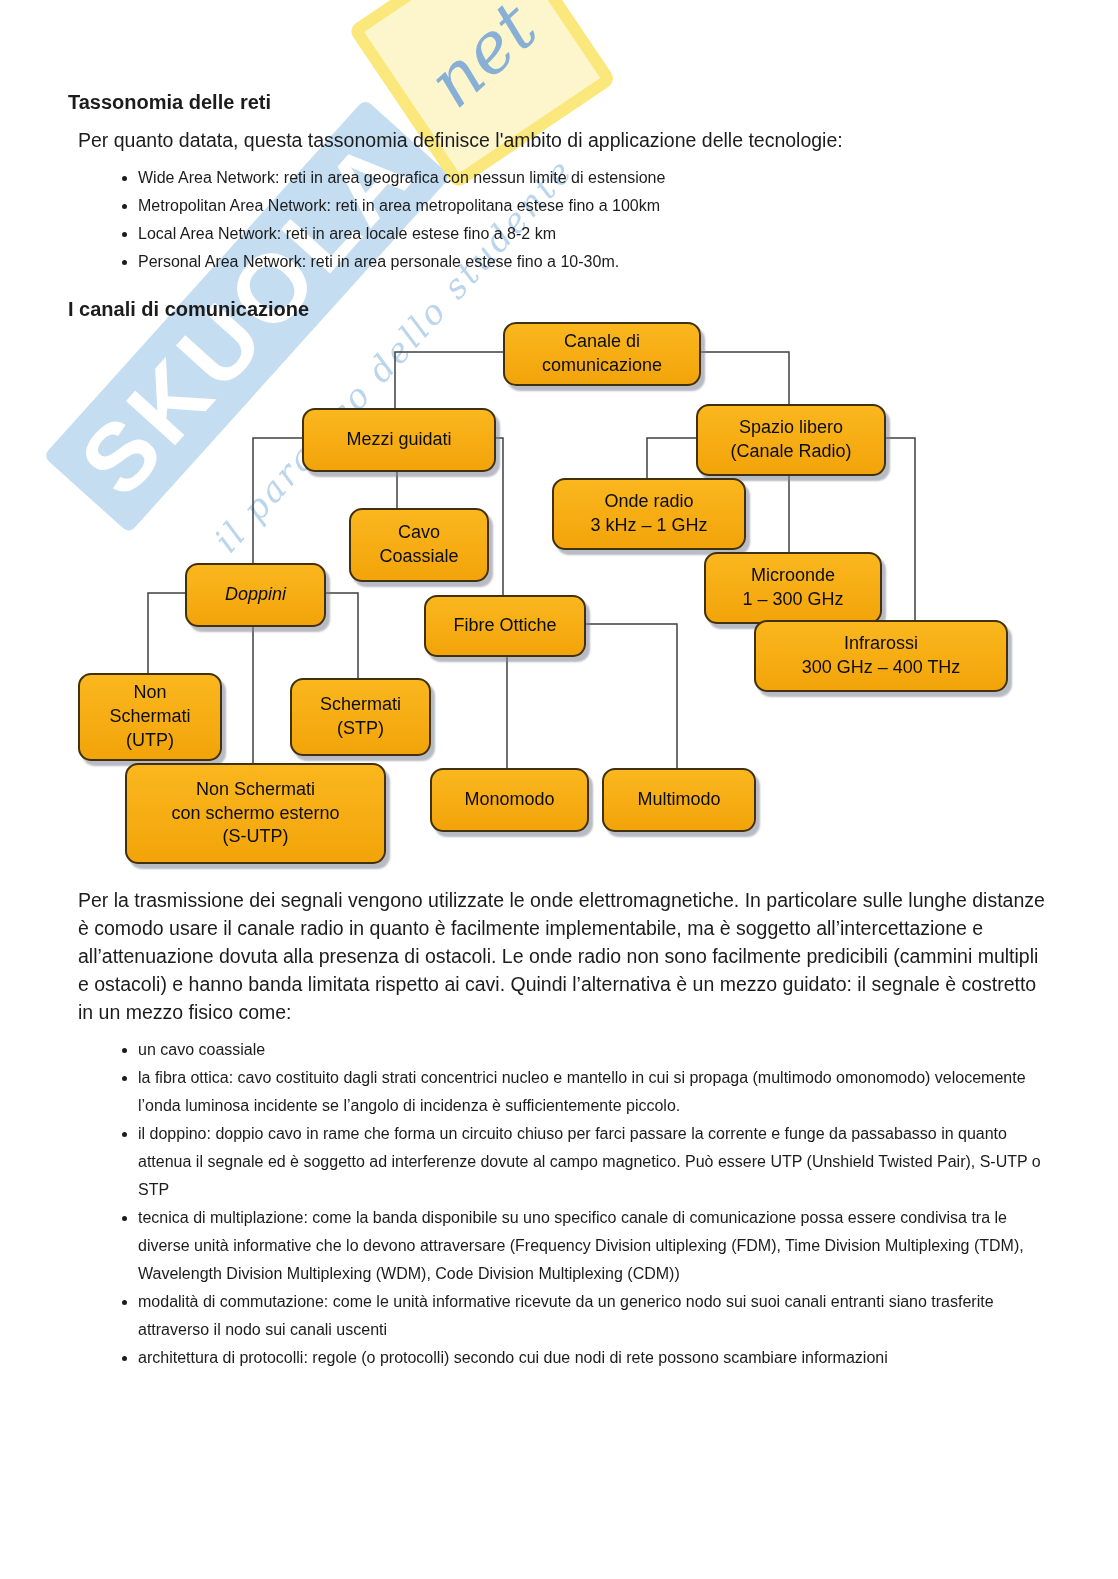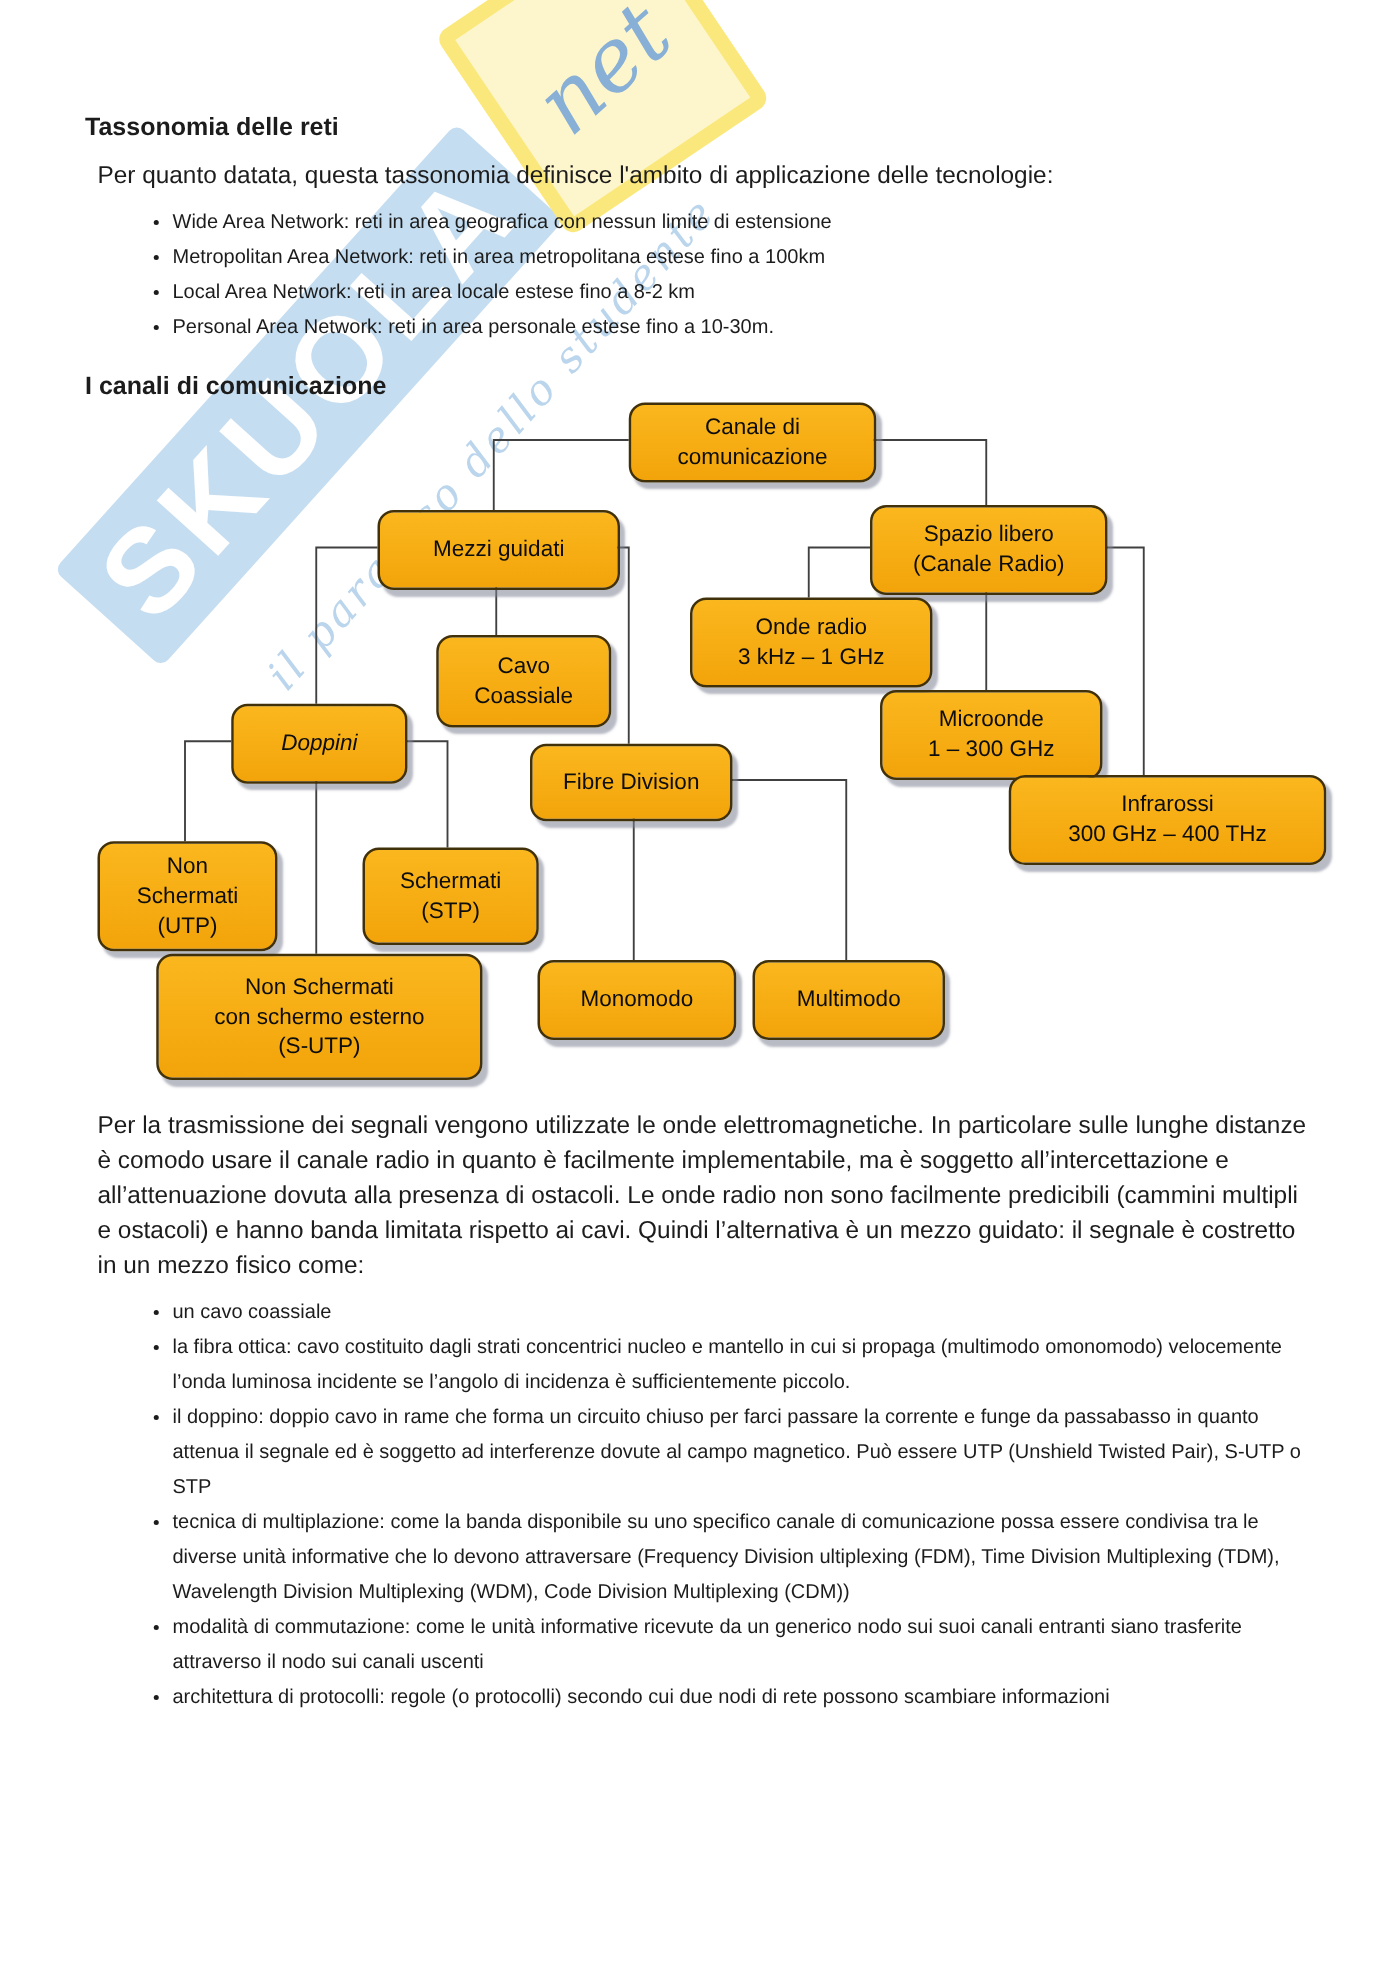--- a/index.html
+++ b/index.html
@@ -103,23 +103,23 @@
           <div>Coassiale</div>
         </div>
         <div class="dnode" style="left: 704px; top: 552px; width: 174px; height: 68px; background: linear-gradient(rgb(251, 183, 30), rgb(242, 164, 10)); border: 2px solid rgb(65, 49, 10);">
           <div>Microonde</div>
           <div>1 – 300 GHz</div>
         </div>
         <div class="dnode" style="left: 185px; top: 563px; width: 137px; height: 60px; background: linear-gradient(rgb(251, 183, 30), rgb(242, 164, 10)); border: 2px solid rgb(65, 49, 10); font-style: italic;">
           <div>Doppini</div>
         </div>
         <div class="dnode" style="left: 424px; top: 595px; width: 158px; height: 58px; background: linear-gradient(rgb(251, 183, 30), rgb(242, 164, 10)); border: 2px solid rgb(65, 49, 10);">
-          <div>Fibre Division</div>
+          <div>Fibre Ottiche</div>
         </div>
-        <div class="dnode" style="left: 807px; top: 620px; width: 250px; height: 68px; background: linear-gradient(rgb(251, 183, 30), rgb(242, 164, 10)); border: 2px solid rgb(65, 49, 10);">
+        <div class="dnode" style="left: 754px; top: 620px; width: 250px; height: 68px; background: linear-gradient(rgb(251, 183, 30), rgb(242, 164, 10)); border: 2px solid rgb(65, 49, 10);">
           <div>Infrarossi</div>
           <div>300 GHz – 400 THz</div>
         </div>
         <div class="dnode" style="left: 78px; top: 673px; width: 140px; height: 84px; background: linear-gradient(rgb(251, 183, 30), rgb(242, 164, 10)); border: 2px solid rgb(65, 49, 10);">
           <div>Non</div>
           <div>Schermati</div>
           <div>(UTP)</div>
         </div>
         <div class="dnode" style="left: 290px; top: 678px; width: 137px; height: 74px; background: linear-gradient(rgb(251, 183, 30), rgb(242, 164, 10)); border: 2px solid rgb(65, 49, 10);">
           <div>Schermati</div>

